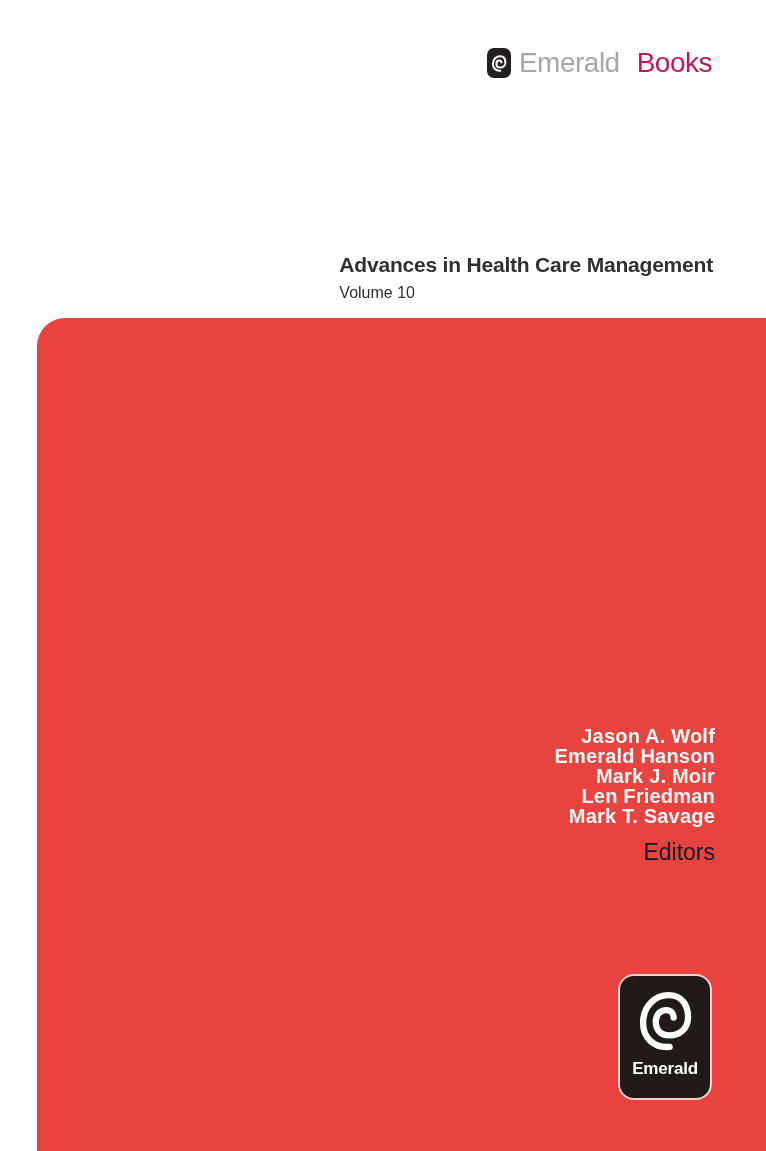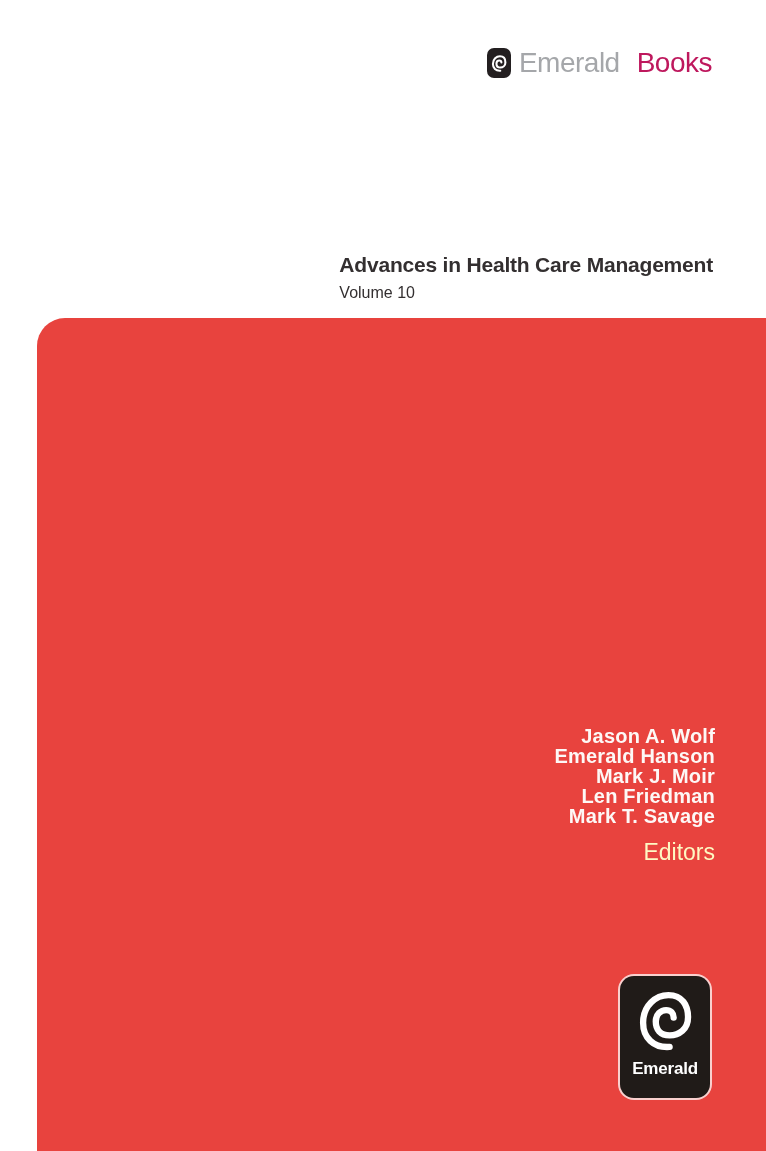--- a/index.html
+++ b/index.html
@@ -85,21 +85,21 @@
     font-size: 20px;
     font-weight: bold;
     line-height: 20px;
     letter-spacing: 0.2px;
     white-space: nowrap;
   }
   .editors-label {
     margin-top: 13px;
     font-size: 23px;
     font-weight: normal;
-    color: #fef9c3;
+    color: #0f172a;
   }
 
   
   .emerald-logo {
     position: absolute;
     right: 56px;
     bottom: 53px;
     width: 90px;
     height: 122px;
     background: #201b18;

